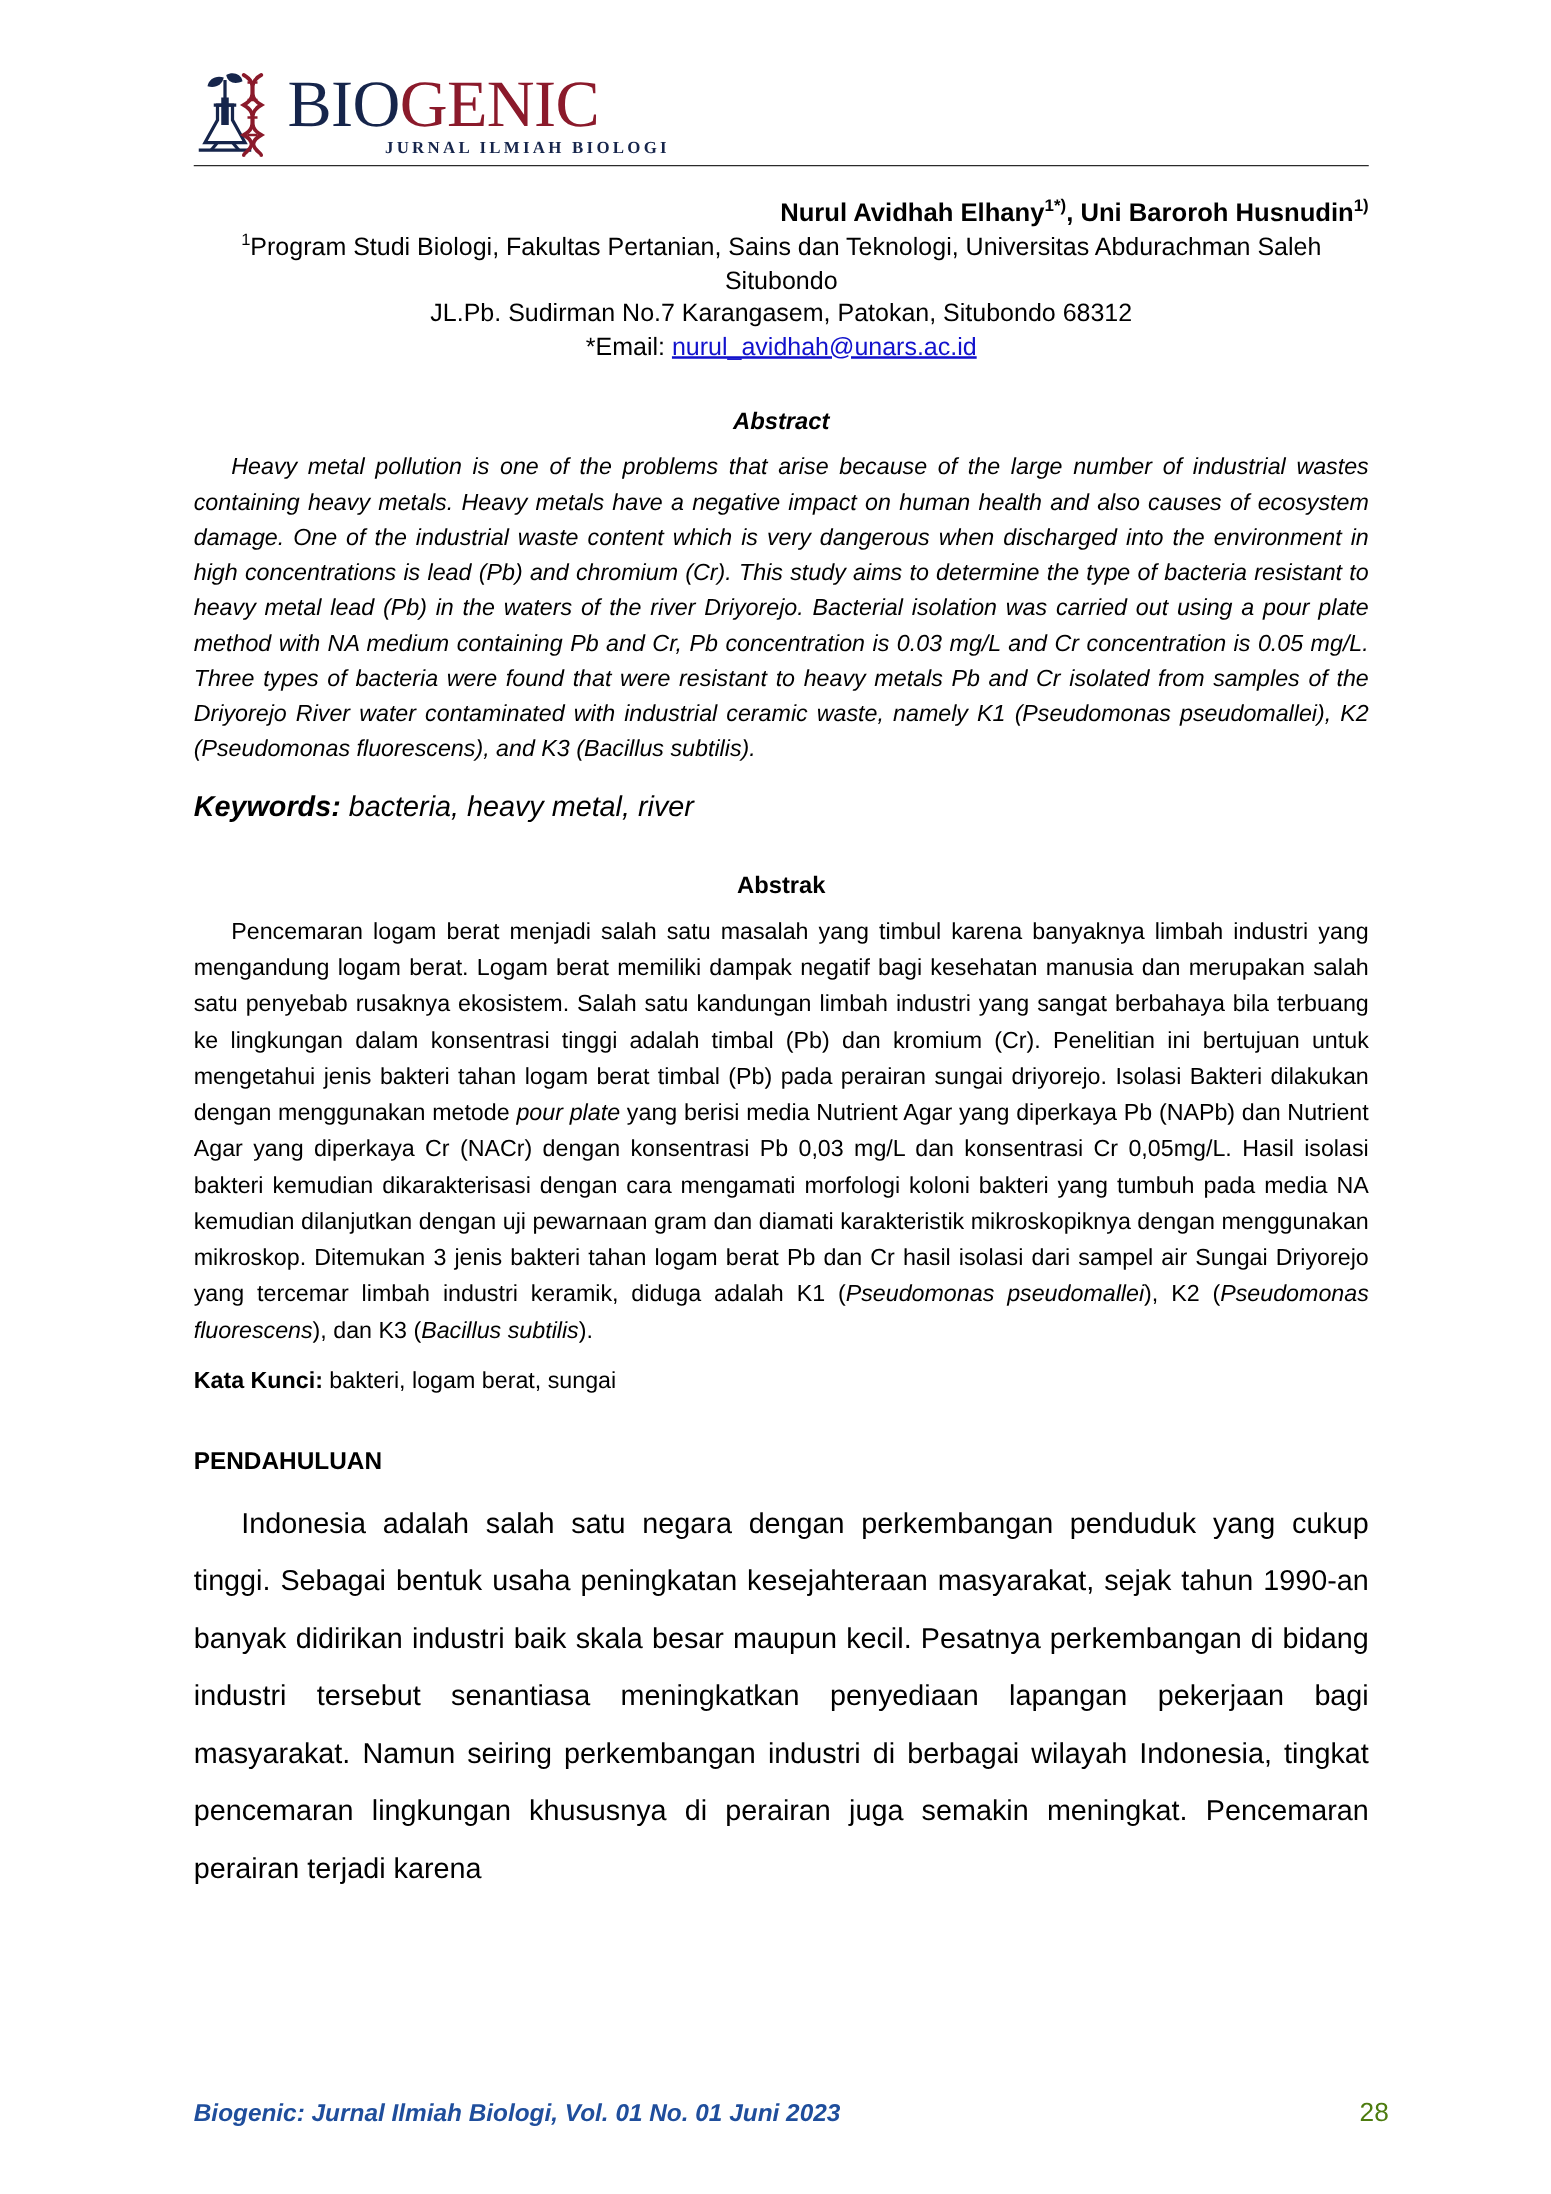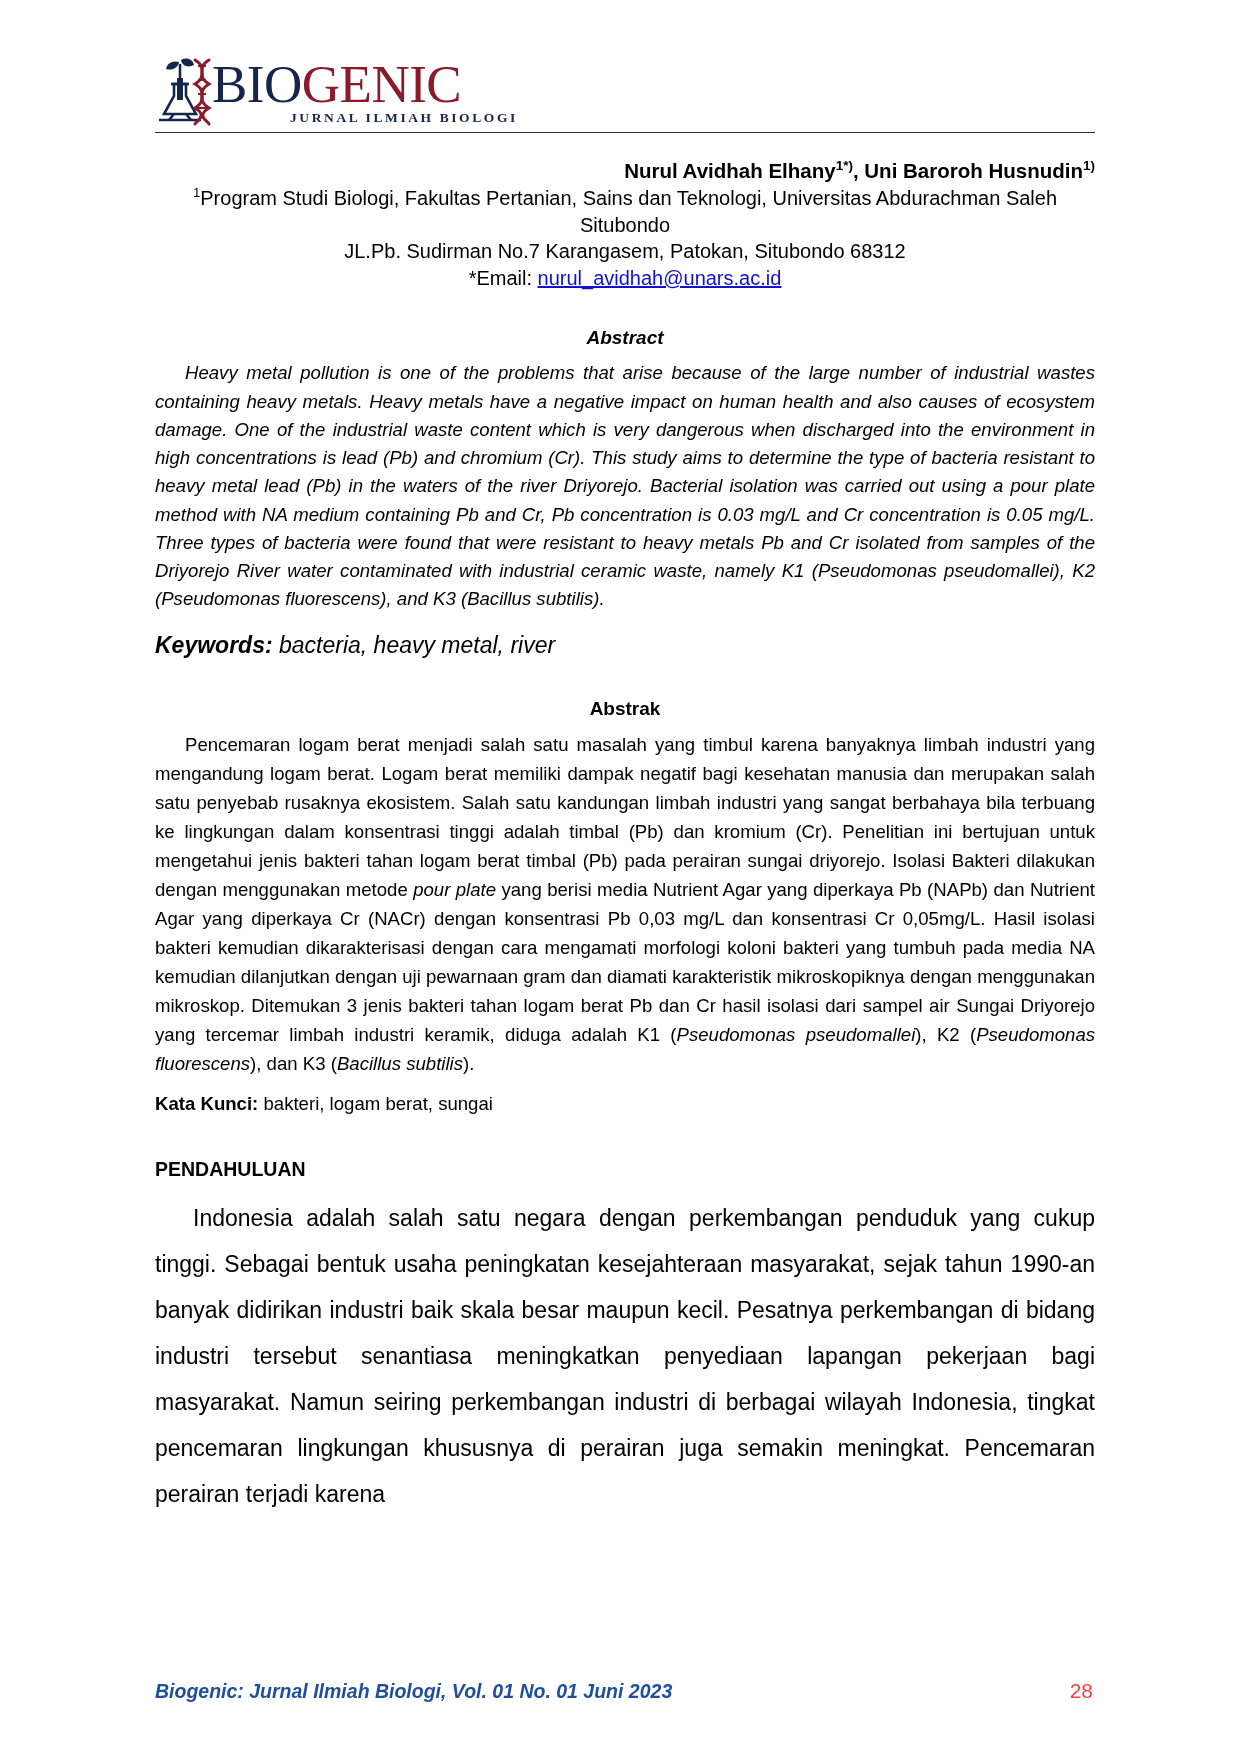--- a/index.html
+++ b/index.html
@@ -33,21 +33,21 @@
   .masthead {
     display: flex;
     align-items: center;
     justify-content: space-between;
     padding-top: 52px;
     padding-bottom: 6px;
   }
   .logo-block {
     display: flex;
     align-items: flex-end;
-    gap: 1px;
+    gap: 19px;
   }
   .logo-mark {
     width: 62px;
     height: 74px;
     flex: 0 0 auto;
     position: relative;
     top: 2px;
   }
   .logo-words {
     display: flex;
@@ -177,35 +177,35 @@
     font-size: 23px;
     line-height: 2.0;
     text-align: justify;
     text-indent: 38px;
   }
 
   
   .footer {
     position: absolute;
     left: 155px;
-    right: 148px;
+    right: 130px;
     bottom: 52px;
     display: flex;
     align-items: baseline;
     justify-content: space-between;
   }
   .footer-text {
     font-size: 19.5px;
     font-weight: bold;
     font-style: italic;
     color: #1f4e9c;
   }
   .footer-page {
     font-size: 21px;
-    color: #ef4444;
+    color: #4d7c0f;
   }
 
   em.sci { font-style: italic; }
 </style>
 </head>
 <body>
 
 <div class="page">
 
   <div class="content">

